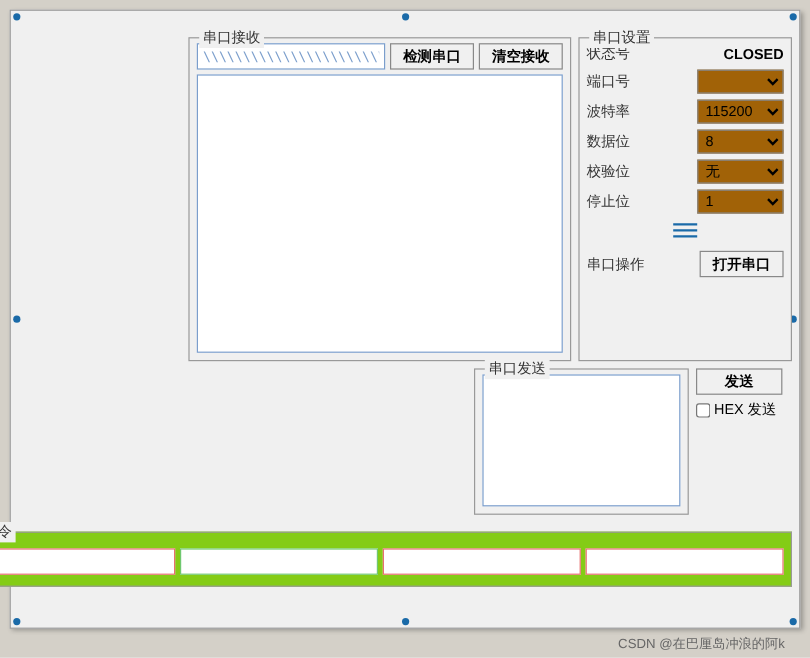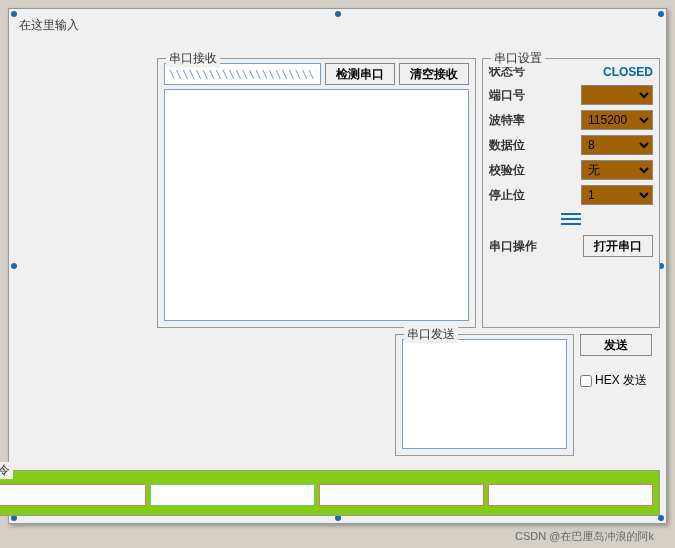--- a/index.html
+++ b/index.html
@@ -110,26 +110,25 @@
       display: flex;
       align-items: center;
       justify-content: space-between;
       margin-bottom: 5px;
     }
 
     .settings-label {
       font-size: 12px;
       color: #333;
       min-width: 38px;
-      font-weight: bold;
     }
 
     .settings-value {
       font-size: 12px;
-      color: #0369a1;
+      color: #000000;
       font-weight: bold;
     }
 
     .settings-select {
       width: 72px;
       height: 20px;
       border: 1px solid #888;
       background: #a16207;
       font-size: 12px;
       font-family: inherit;
@@ -160,21 +159,21 @@
       font-size: 12px;
       font-family: inherit;
       outline: none;
       min-height: 80px;
     }
 
     .send-buttons-panel {
       width: 80px;
       display: flex;
       flex-direction: column;
-      gap: 16px;
+      gap: 4px;
       margin-top: 8px;
       justify-content: flex-start;
     }
 
     .hex-send-row {
       display: flex;
       align-items: center;
       gap: 3px;
       font-size: 12px;
     }
@@ -266,21 +265,20 @@
 
   <div class="corner-dot dot-tl"></div>
   <div class="corner-dot dot-tr"></div>
   <div class="corner-dot dot-bl"></div>
   <div class="corner-dot dot-br"></div>
   <div class="corner-dot dot-tm"></div>
   <div class="corner-dot dot-bm"></div>
   <div class="corner-dot dot-ml"></div>
   <div class="corner-dot dot-mr"></div>
 
-  <div class="window-title">在这里输入</div>
 
   <div class="main-layout">
 
     <div class="top-row">
 
       <div style="flex:1; margin-top:8px;">
         <div class="group-box serial-receive-group" style="height:100%; display:flex; flex-direction:column;">
           <span class="group-box-title">串口接收</span>
           <div class="receive-top-row">
             <input class="receive-input" type="text" readonly="" style="font-family: monospace; color: rgb(123, 158, 204); font-size: 11px;" value="\\\\\\\\\\\\\\\\\\\\\\\\\\\\\\\\\\\\\\\\\\\\\\\\\\\\\\\\\\\\\\\\\\\\\\\\\\\\\\\\\\\\\\\\\\\\\\\\\\\\\\">

